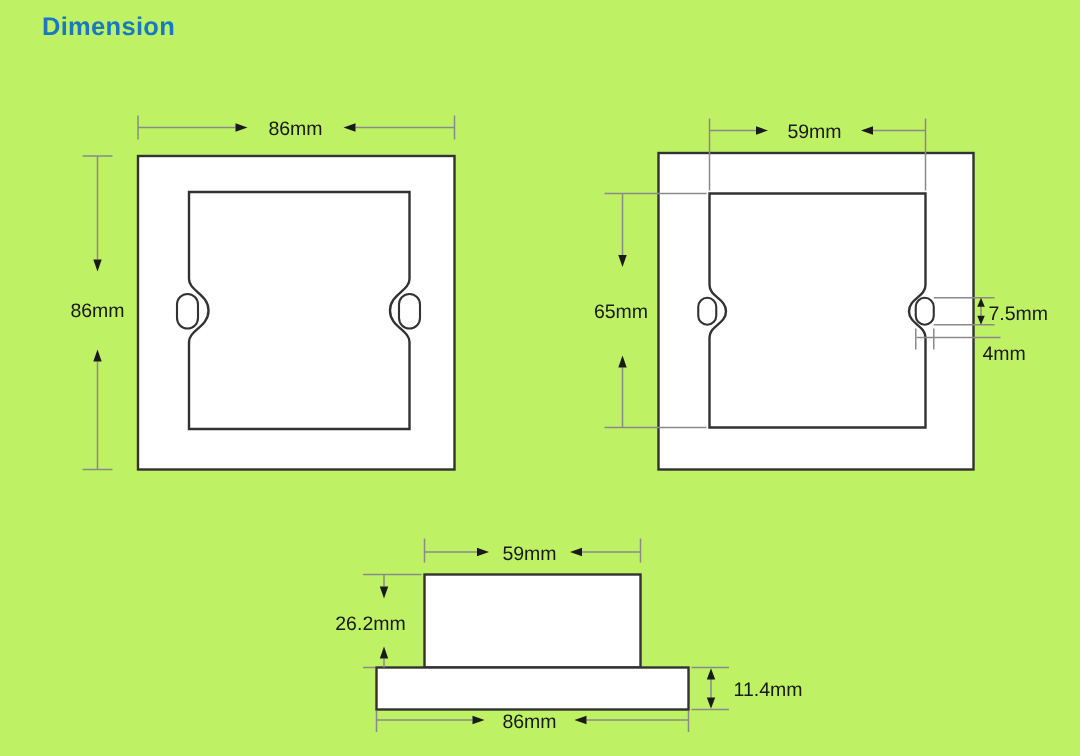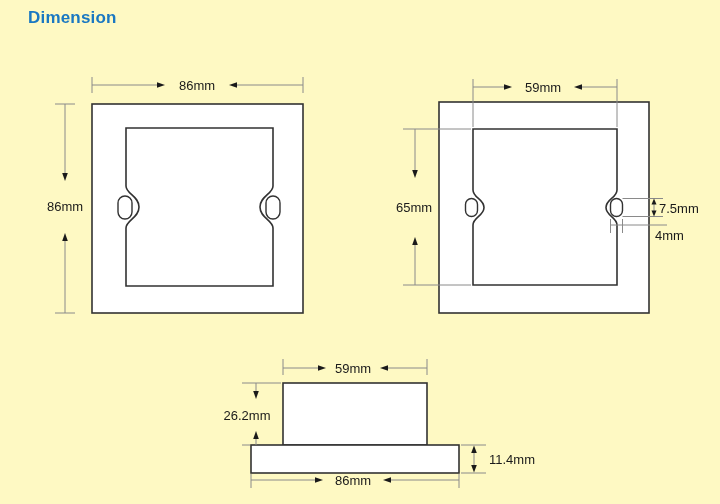--- a/index.html
+++ b/index.html
@@ -2,21 +2,21 @@
 <html style="--title-blue: #1a78c2; --outline: #323232; --dimension-line: #8a8a8a; --label-text: #1a1a1a;"><head>
 <meta charset="utf-8">
 <style>
   :root{
     --title-blue:#1a78c2;
     --outline:#323232;
     --dimension-line:#8a8a8a;
     --label-text:#1a1a1a;
   }
   html,body{margin:0;padding:0;background:#ffffff;}
-  .page{position:relative;width:720px;height:504px;background:#fef9c3;overflow:hidden;
+  .page{position:relative;width:720px;height:504px;background:#bef264;overflow:hidden;
         font-family:"Liberation Sans","DejaVu Sans",sans-serif;}
   .page-title{position:absolute;left:28px;top:8px;margin:0;
         font-size:17px;font-weight:600;letter-spacing:.2px;color:var(--title-blue);}
   svg{position:absolute;left:0;top:0;}
   .shape{fill:#ffffff;stroke:var(--outline);stroke-width:1.6;}
   .slot{fill:#ffffff;stroke:var(--outline);stroke-width:1.4;}
   .dim{stroke:var(--dimension-line);stroke-width:1;fill:none;}
   .arr{fill:var(--label-text);stroke:none;}
   text.lbl{font-family:"Liberation Sans","DejaVu Sans",sans-serif;font-size:13px;fill:var(--label-text);}
 </style>

